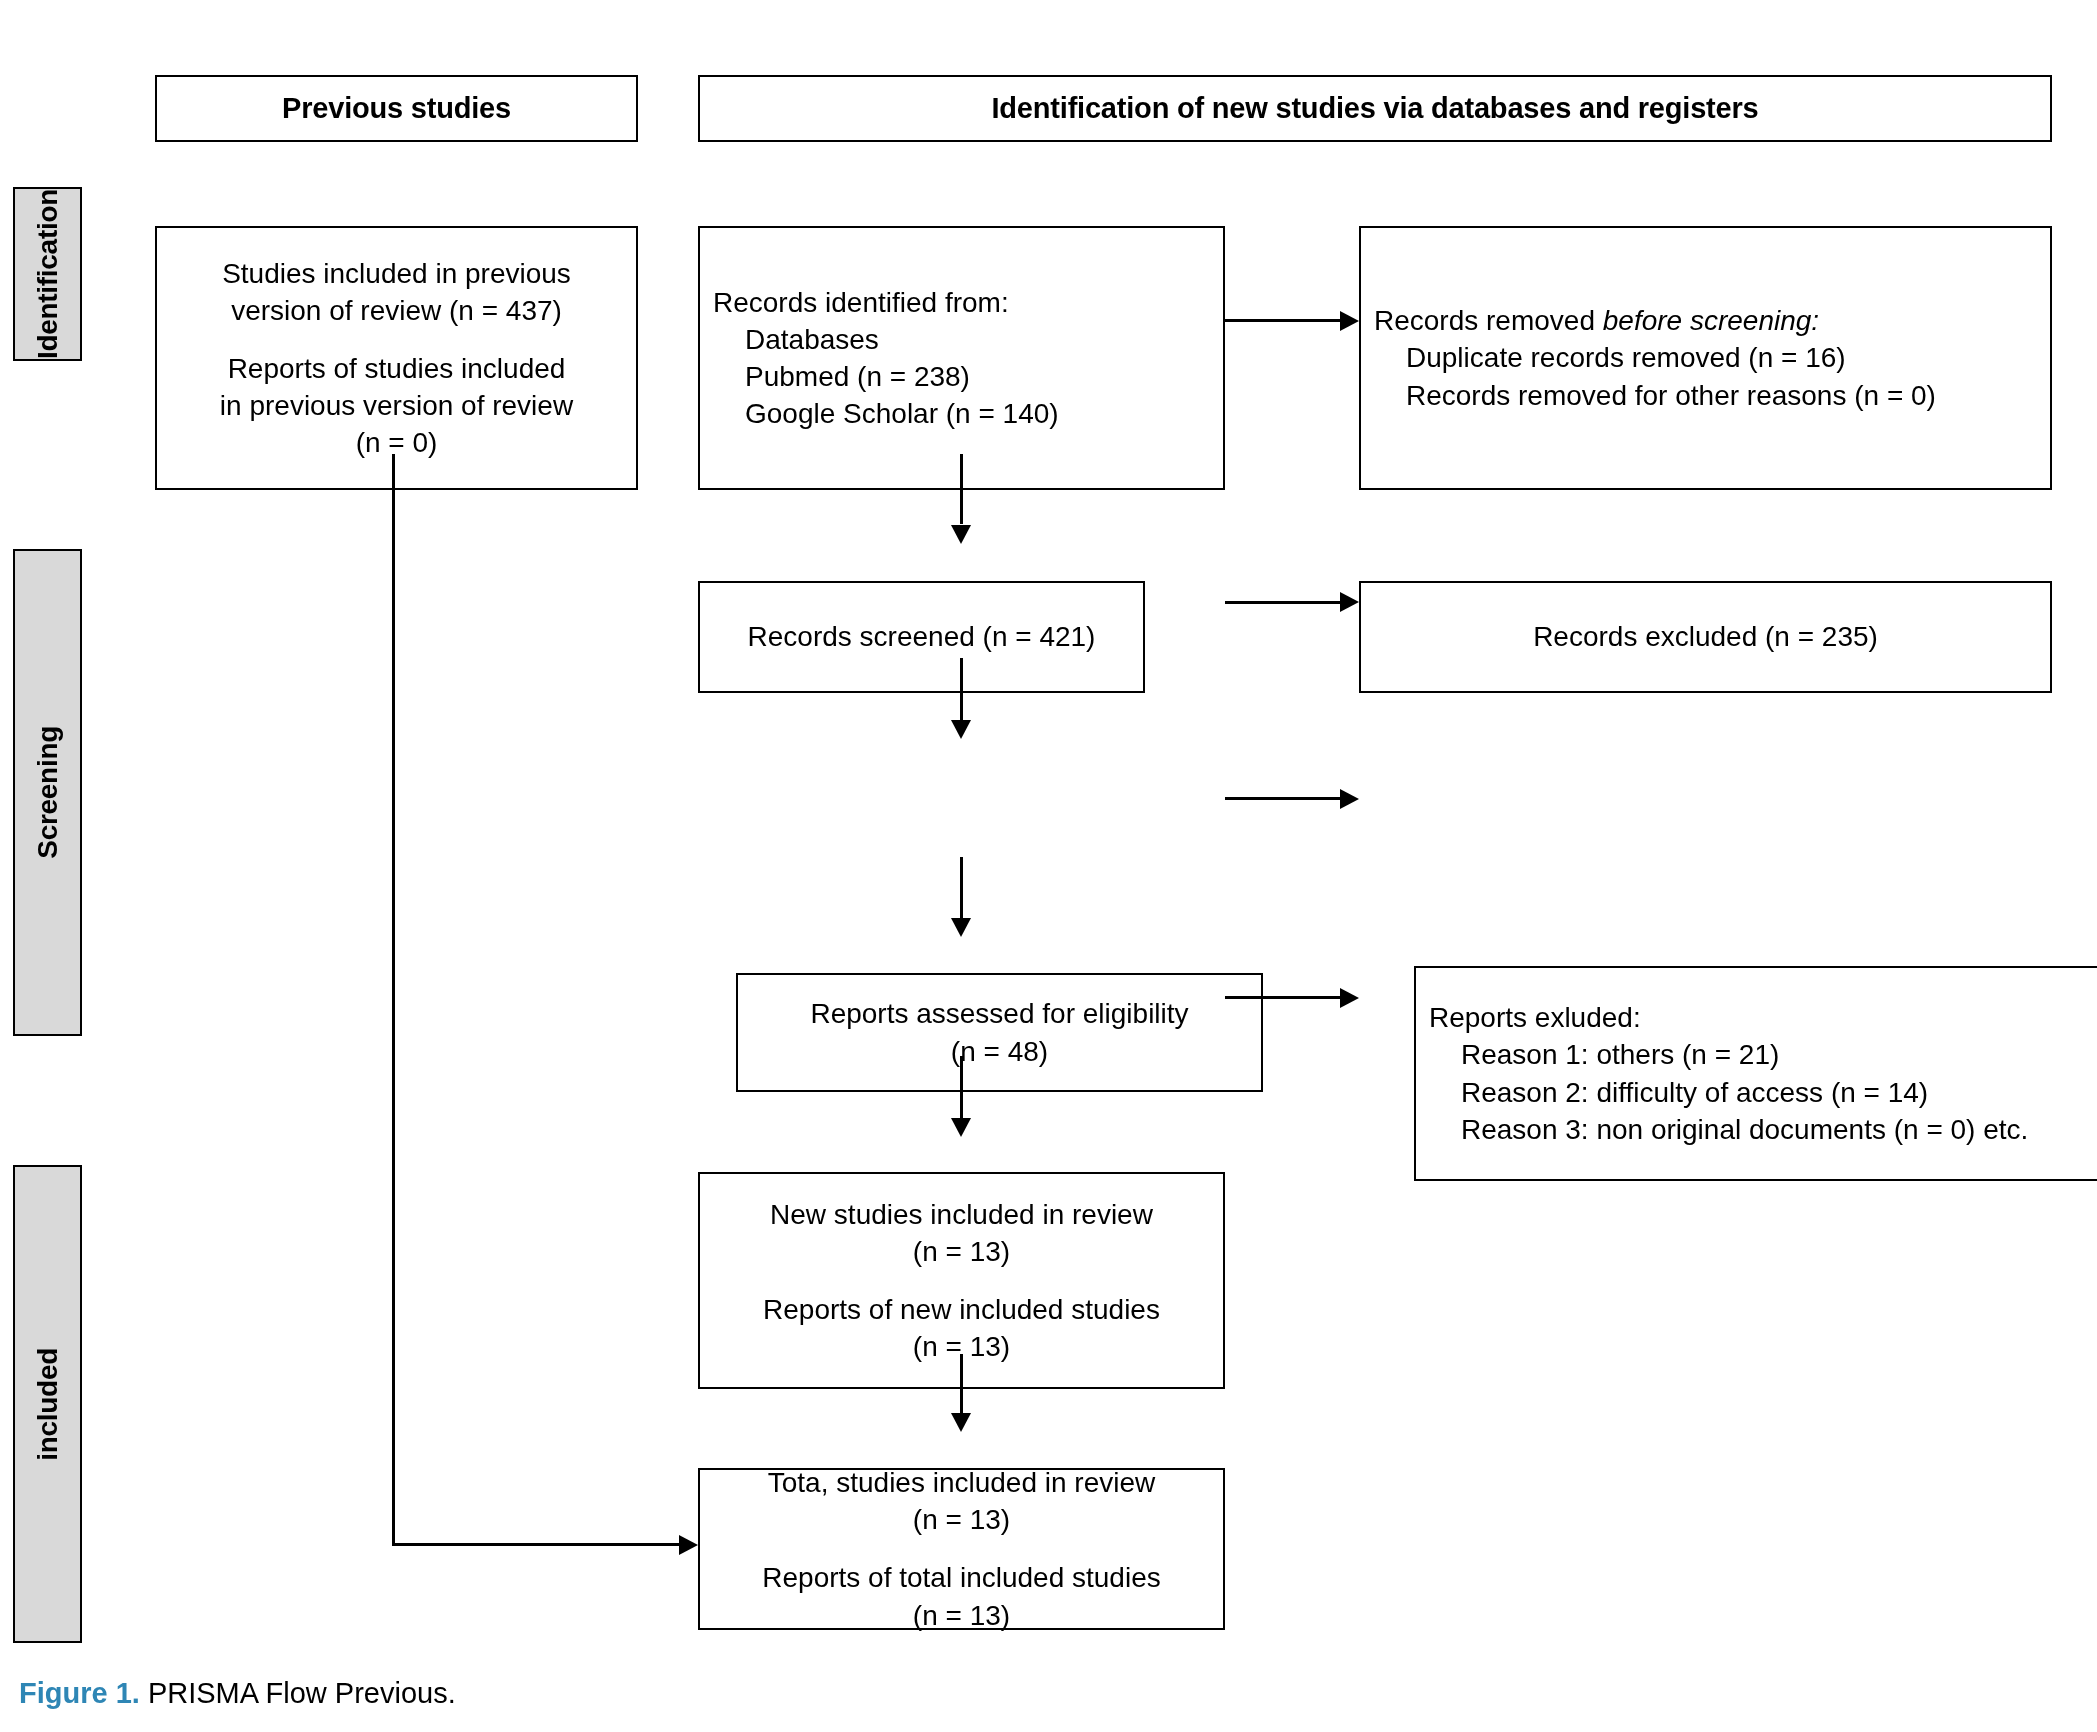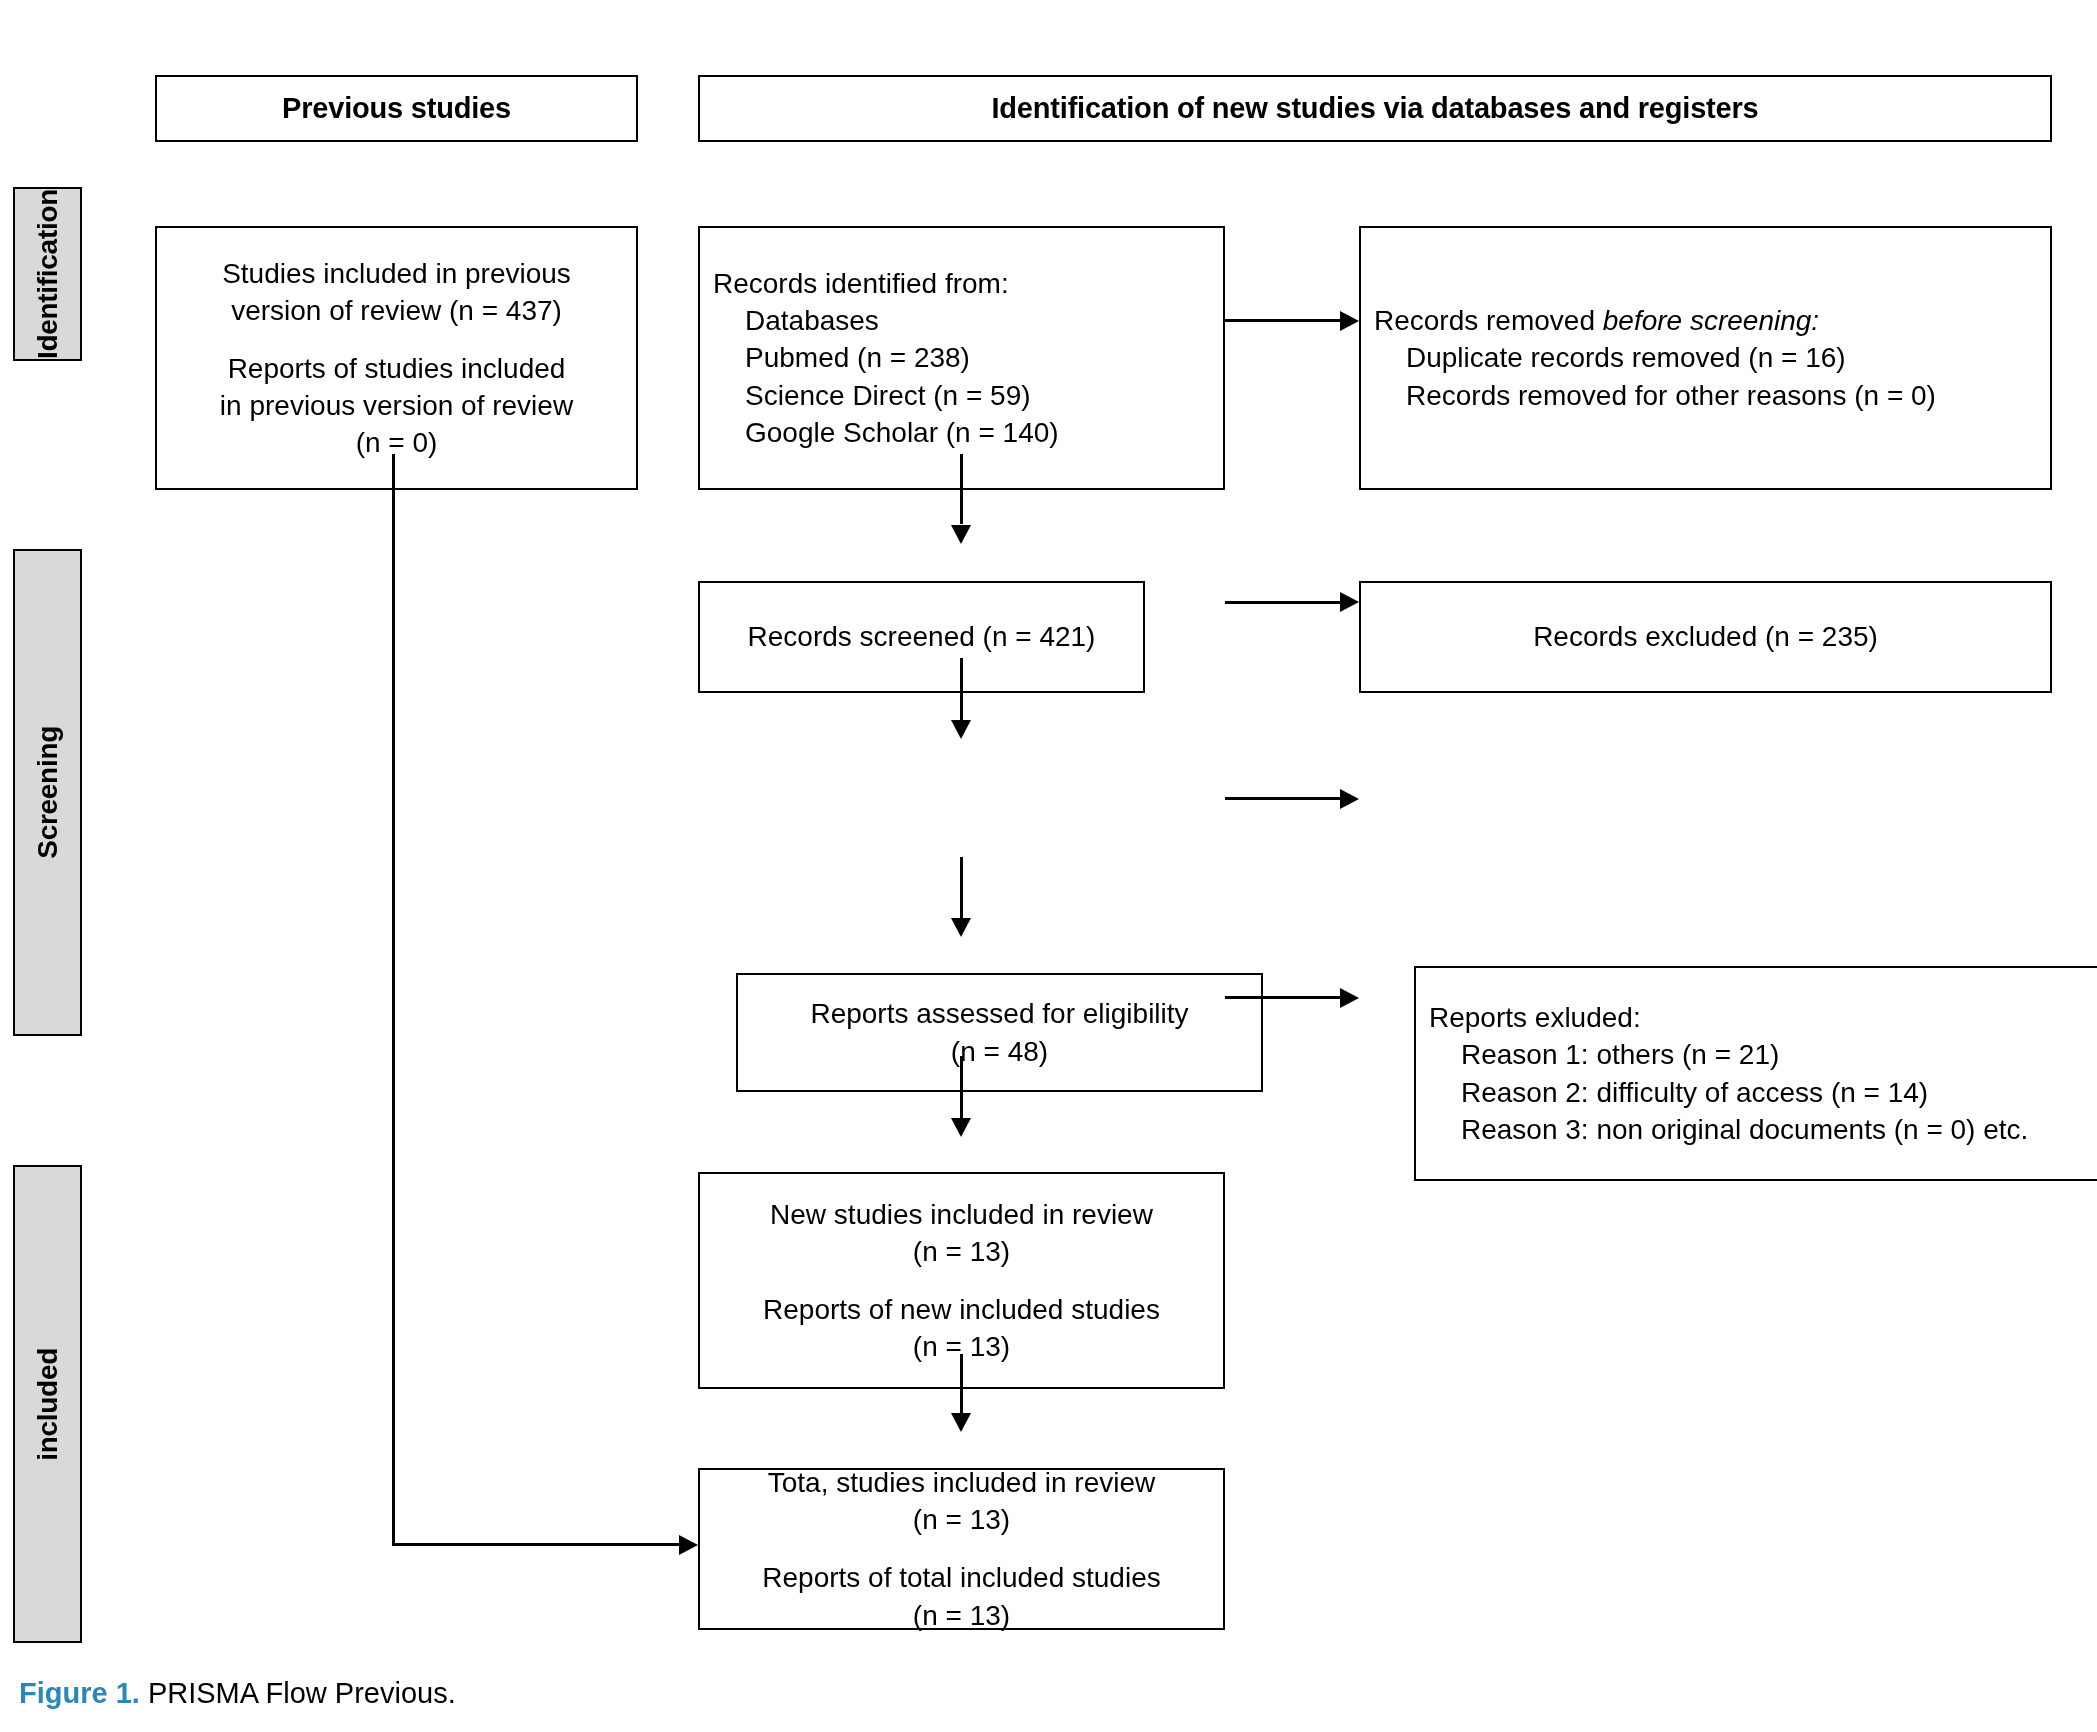--- a/index.html
+++ b/index.html
@@ -141,21 +141,20 @@
         <span>(n = 0)</span>
       </p>
     </div>
   </div>
 
   <div class="box" style="left:698px; top:190px; width:527px; height:264px;">
     <div class="inner body-txt-left">
       <span>Records identified from:</span><br>
       <span class="indent">Databases</span>
       <span class="indent">Pubmed (n = 238)</span>
-      <span class="indent">Science Direct (n = 59)</span>
       <span class="indent">Google Scholar (n = 140)</span>
     </div>
   </div>
 
   <div class="box" style="left:698px; top:545px; width:447px; height:112px;">
     <div class="inner body-txt">
       <span>Records screened (n = 421)</span>
     </div>
   </div>
 

